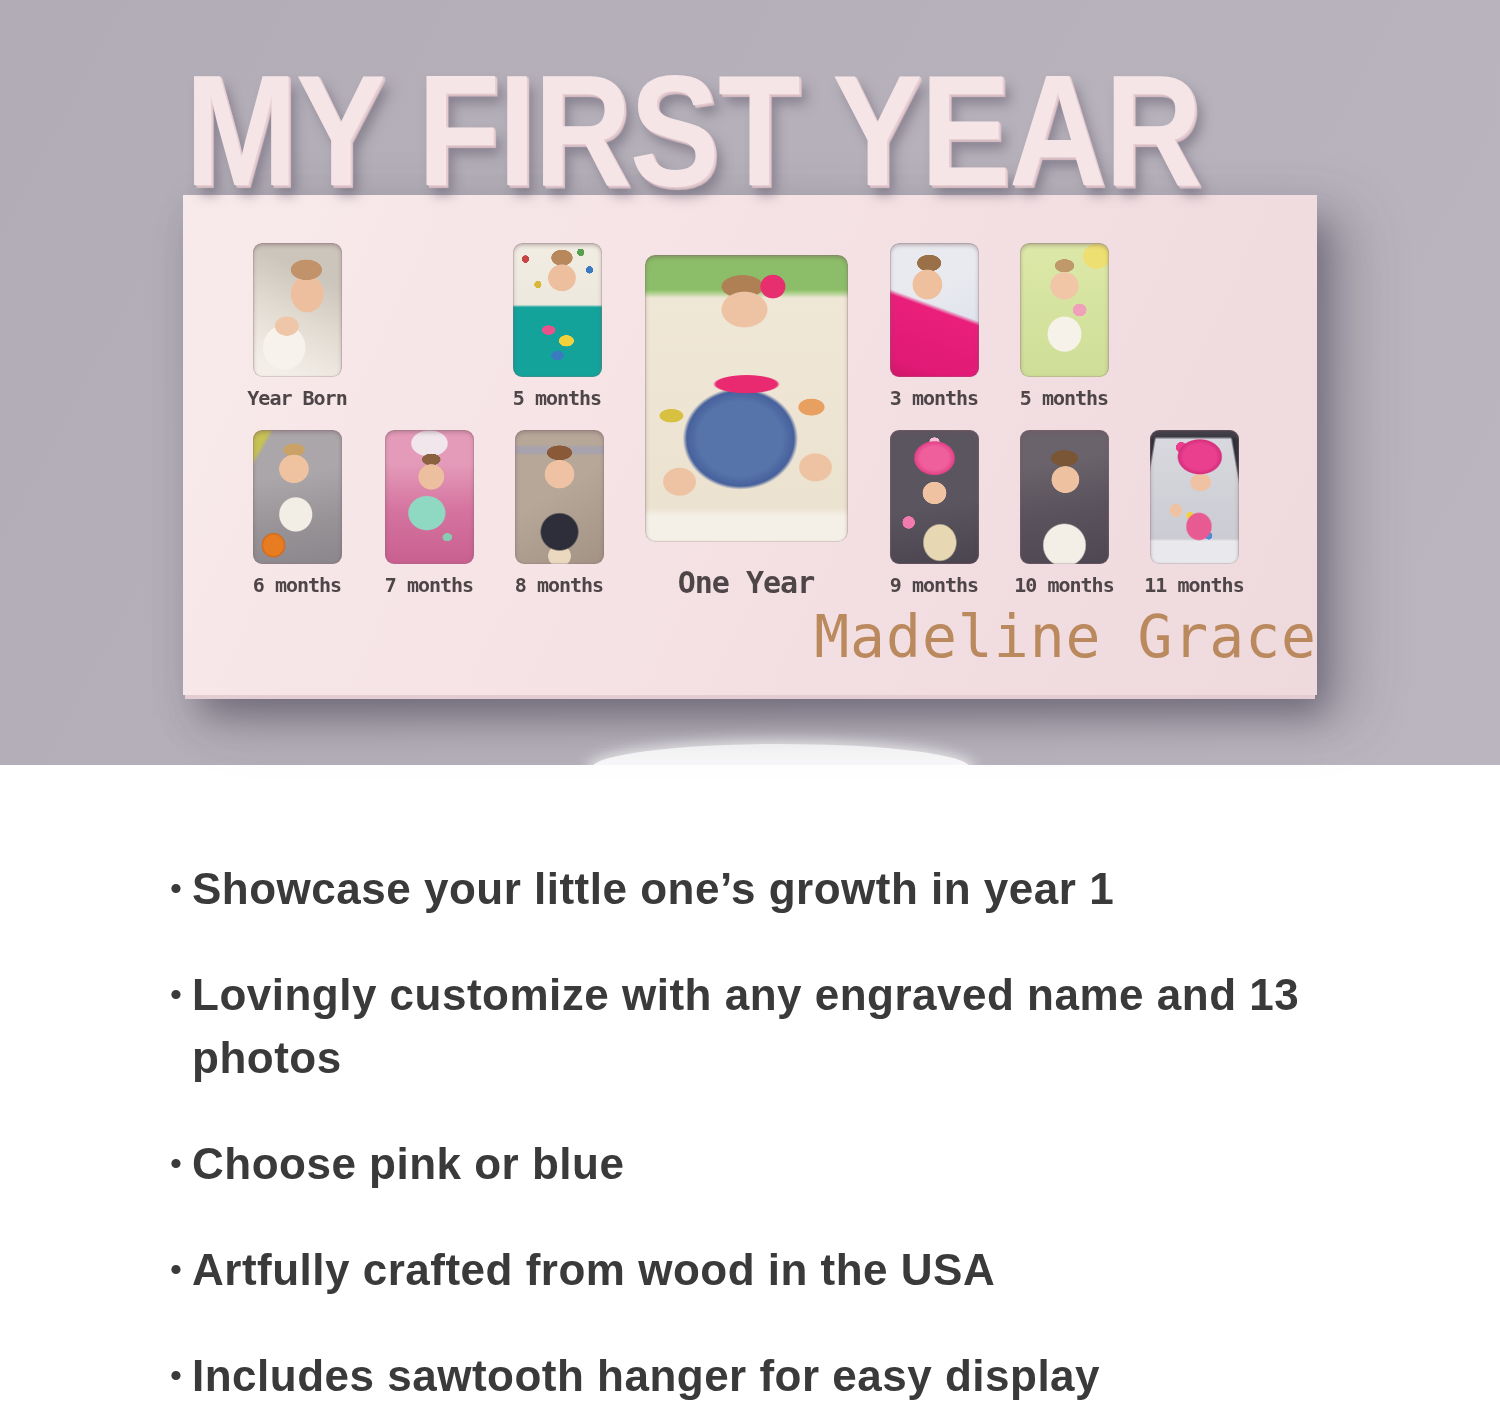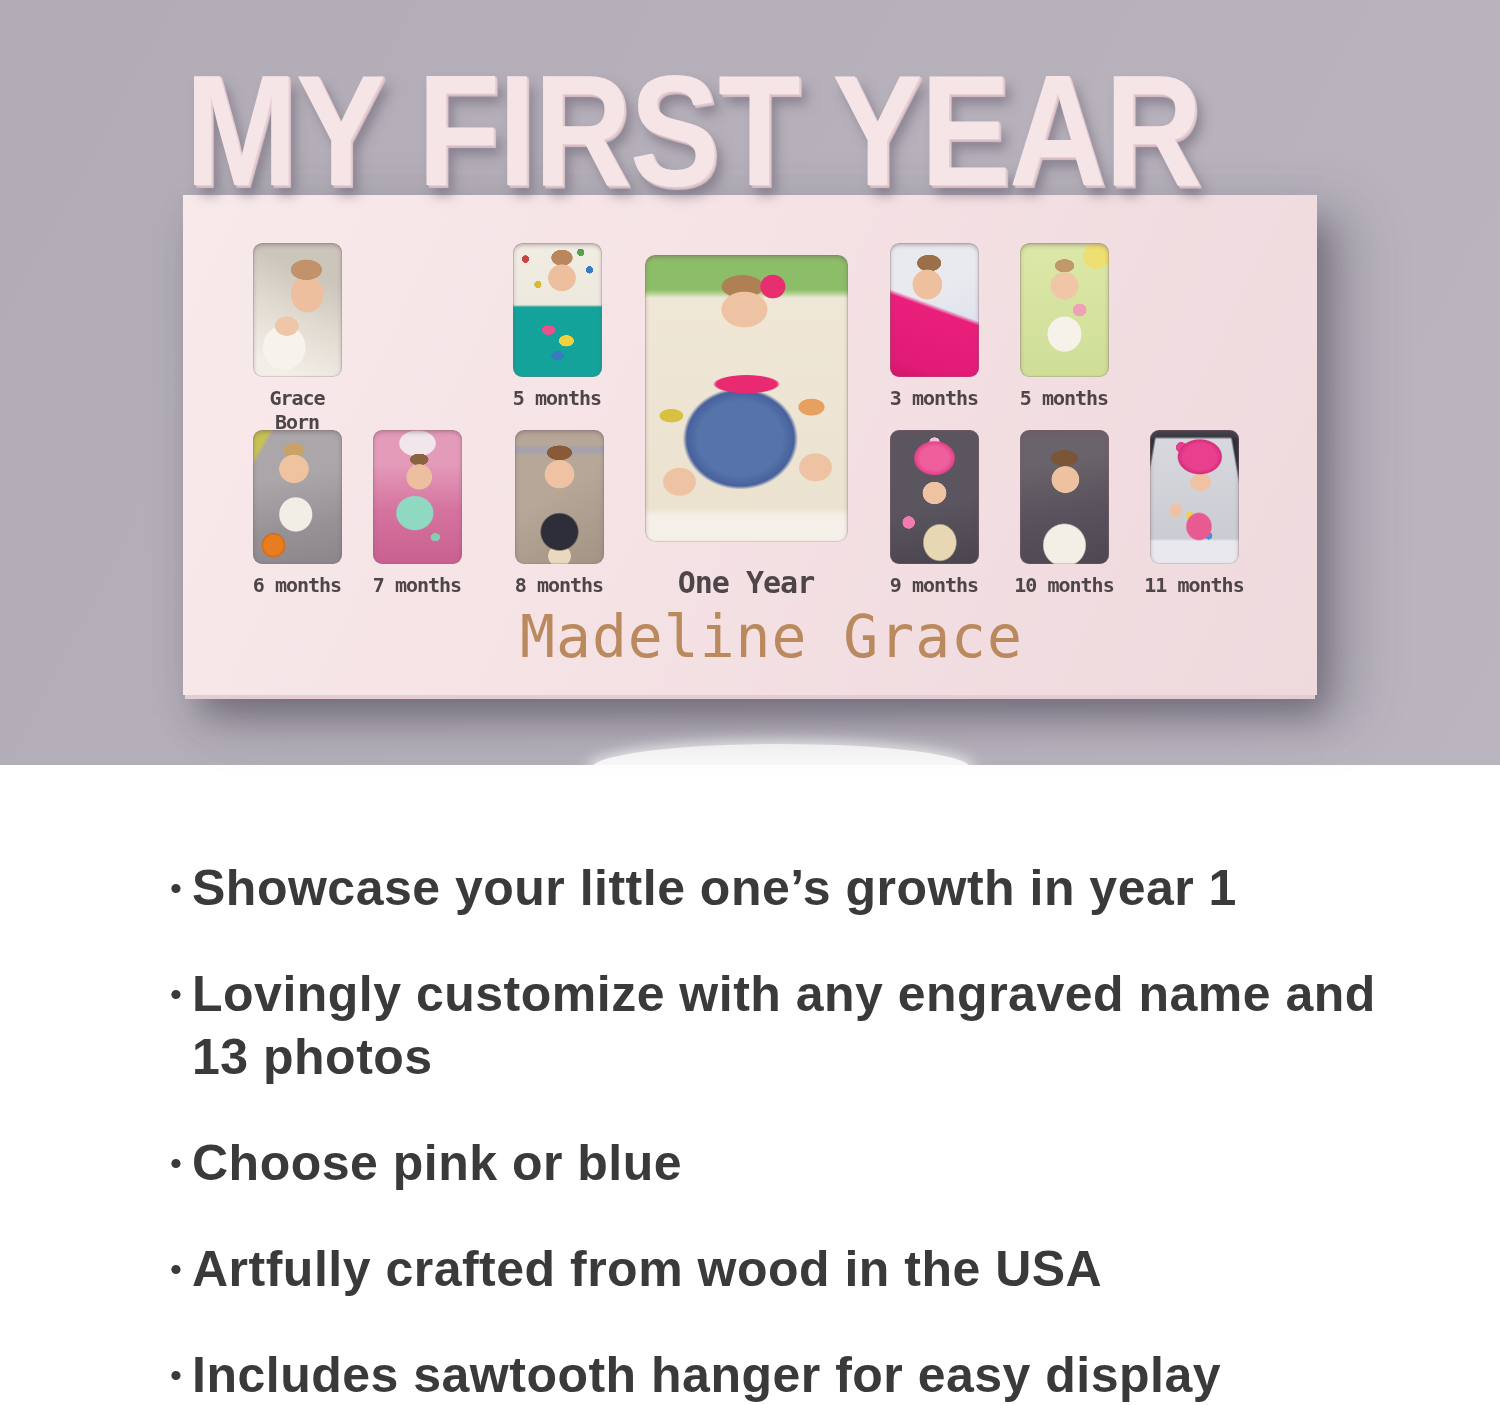--- a/index.html
+++ b/index.html
@@ -17,37 +17,37 @@
   .frame-slab{position:absolute;left:0;top:110px;right:0;bottom:0;z-index:1;
         background:linear-gradient(115deg,#f8eaeb 0%,#f5e2e5 45%,#eed9dd 100%);
         box-shadow:0 6px 0 -2px #e3ccd2,
                    12px 24px 32px -4px rgba(72,66,84,.5),
                    32px 20px 55px rgba(72,66,84,.28);}
   .frame-title{position:absolute;left:2px;top:-33px;z-index:2;white-space:nowrap;
         font-weight:700;font-size:157px;line-height:1;letter-spacing:-2px;
         transform:scaleX(0.86);transform-origin:left top;color:#f6e5e7;
         text-shadow:2px 1px 0 #e6ced3,3px 3px 1px #d9bfc5,8px 10px 13px rgba(96,88,108,.5);}
 
-  .name-engraving{position:absolute;left:0;right:0;top:518px;z-index:3;text-align:center;
+  .name-engraving{position:absolute;left:0;right:0;top:518px;z-index:3;text-align:right;
         font-family:"DejaVu Sans Mono",monospace;font-weight:400;font-size:58px;
         letter-spacing:1px;color:#ba8a5e;padding-left:43px;}
 
   
   .slot{position:absolute;width:110px;text-align:center;z-index:3;}
   .photo{width:89px;height:134px;margin:0 auto;border-radius:9px;background:#ddd;
          box-shadow:inset 0 2px 4px rgba(110,80,92,.45),inset 0 0 0 1px rgba(150,118,128,.25);}
   .slot-label{margin-top:9px;font-family:"DejaVu Sans Mono",monospace;font-weight:700;
          font-size:20px;letter-spacing:-1px;color:#4e4549;}
   .slot-center{width:240px;}
   .photo-large{width:203px;height:287px;border-radius:10px;}
   .slot-center .slot-label{margin-top:23px;font-size:30px;}
 
   .s1{left:59px;top:158px}  .s2{left:189px;top:158px} .s3{left:319px;top:158px}
   .s4{left:696px;top:158px} .s5{left:826px;top:158px} .s6{left:956px;top:158px}
-  .s7{left:59px;top:345px}  .s8{left:179px;top:345px} .s9{left:321px;top:345px}
+  .s7{left:59px;top:345px}  .s8{left:191px;top:345px} .s9{left:321px;top:345px}
   .s10{left:696px;top:345px}.s11{left:826px;top:345px}.s12{left:956px;top:345px}
   .sC{left:443px;top:170px}
 
   
   .ph1{background:
     radial-gradient(30% 13% at 60% 20%,#c2936a 57%,rgba(194,147,106,0) 60%),
     radial-gradient(32% 24% at 61% 38%,#eebf9e 56%,rgba(238,191,158,0) 59%),
     radial-gradient(24% 13% at 38% 62%,#efc6a8 54%,rgba(239,198,168,0) 57%),
     radial-gradient(40% 28% at 35% 78%,#f7f3ec 58%,rgba(247,243,236,0) 61%),
     linear-gradient(205deg,#ccc5bc 25%,#e2dbd2 55%,#f3efe8 90%);}
@@ -151,38 +151,38 @@
     radial-gradient(11% 5% at 82% 53%,#e8a060 56%,rgba(232,160,96,0) 61%),
     radial-gradient(10% 4% at 13% 56%,#d8c040 56%,rgba(216,192,64,0) 61%),
     linear-gradient(0deg,#f5f0e7 9%,rgba(245,240,231,0) 12%),
     linear-gradient(180deg,#f0e8d8 0%,#ebe1cf 100%);}
 
   
   .features{position:absolute;left:0;top:765px;width:1500px;height:640px;background:#ffffff;}
   .features ul{list-style:none;margin:0;padding:92px 0 0 170px;}
   .features li{display:flex;align-items:flex-start;margin:0 0 43px 0;}
   .dot{flex:0 0 auto;width:22px;font-size:34px;line-height:63px;color:#3b3a3a;}
-  .ftext{display:block;max-width:1190px;font-weight:700;font-size:50px;line-height:63px;
+  .ftext{display:block;max-width:1190px;font-weight:700;font-size:44px;line-height:63px;
          letter-spacing:.5px;color:#3b3a3a;}
 </style>
 </head>
 <body>
 
 <div class="canvas">
 
   <div class="wall">
     <div class="wall-bump"></div>
 
     <div class="frame">
       <div class="frame-slab"></div>
       <div class="frame-title">MY FIRST YEAR</div>
 
       <div class="slot s1">
         <div class="photo ph1"></div>
-        <div class="slot-label">Grace Born</div>
+        <div class="slot-label">Year Born</div>
       </div>
       <div class="slot s3">
         <div class="photo ph3"></div>
         <div class="slot-label">5 months</div>
       </div>
 
       <div class="slot slot-center sC">
         <div class="photo photo-large phC"></div>
         <div class="slot-label">One Year</div>
       </div>

